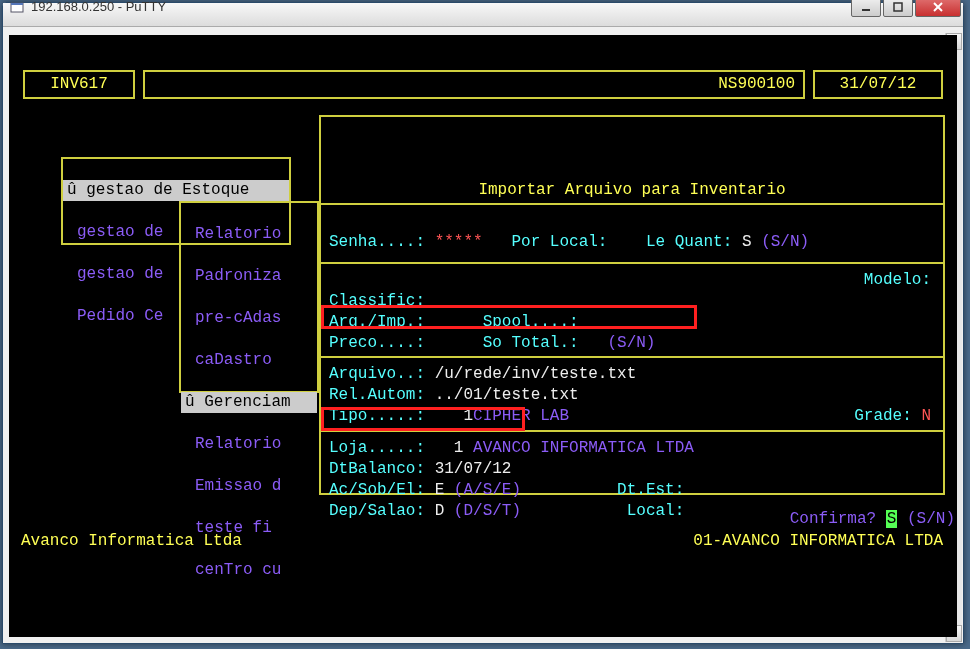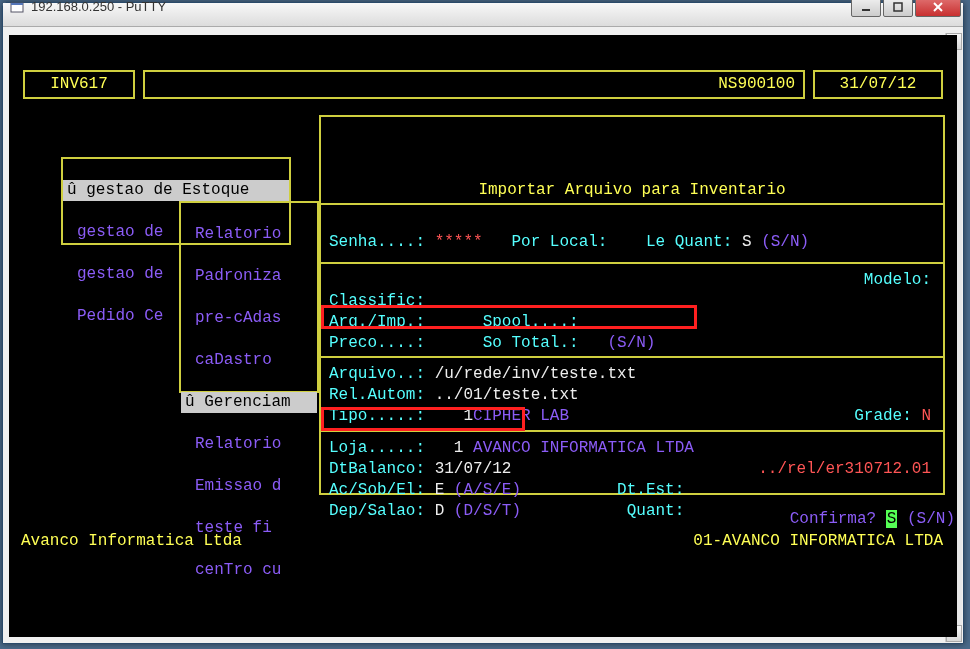--- a/index.html
+++ b/index.html
@@ -151,23 +151,22 @@
 
 <div class="abs" style="left:8px;top:138px"><span class="field-label">Arquivo..:</span> <span class="white">/u/rede/inv/teste.txt</span></div>
 <div class="abs" style="left:8px;top:159px"><span class="field-label">Rel.Autom:</span> <span class="white">../01/teste.txt</span></div>
 <div class="abs" style="left:8px;top:180px"><span class="field-label">Tipo.....:</span>    <span class="white">1</span><span class="cyan">CIPHER LAB</span></div>
 <div class="abs" style="right:12px;top:180px"><span class="field-label">Grade:</span> <span class="red">N</span></div>
 
 <div class="abs" style="left:0;right:0;top:204px;border-top:2px solid #cfcf3f"></div>
 
 <div class="abs" style="left:8px;top:212px"><span class="field-label">Loja.....:</span>   <span class="white">1</span> <span class="cyan">AVANCO INFORMATICA LTDA</span></div>
 <div class="abs" style="left:8px;top:233px"><span class="field-label">DtBalanco:</span> <span class="white">31/07/12</span></div>
-<div class="abs red" style="right:12px;top:233px">../rel/er310712.01</div>
 <div class="abs" style="left:8px;top:254px"><span class="field-label">Ac/Sob/El:</span> <span class="white">E</span> <span class="cyan">(A/S/E)</span>          <span class="field-label">Dt.Est:</span></div>
-<div class="abs" style="left:8px;top:275px"><span class="field-label">Dep/Salao:</span> <span class="white">D</span> <span class="cyan">(D/S/T)</span>           <span class="field-label">Quant:</span></div>
+<div class="abs" style="left:8px;top:275px"><span class="field-label">Dep/Salao:</span> <span class="white">D</span> <span class="cyan">(D/S/T)</span>           <span class="field-label">Local:</span></div>
 </div>
 </div>
 
 <div class="redbox" style="left:312px;top:270px;width:376px;height:24px"></div>
 <div class="redbox" style="left:312px;top:372px;width:204px;height:24px"></div>
 
 <div class="footer-confirm"><span class="cyan">Confirma?</span> <span class="green-inv">S</span> <span class="cyan">(S/N)</span></div>
 <div class="footer-line yellow"><span>Avanco Informatica Ltda</span><span>01-AVANCO INFORMATICA LTDA</span></div>
     </div>
   </div>

